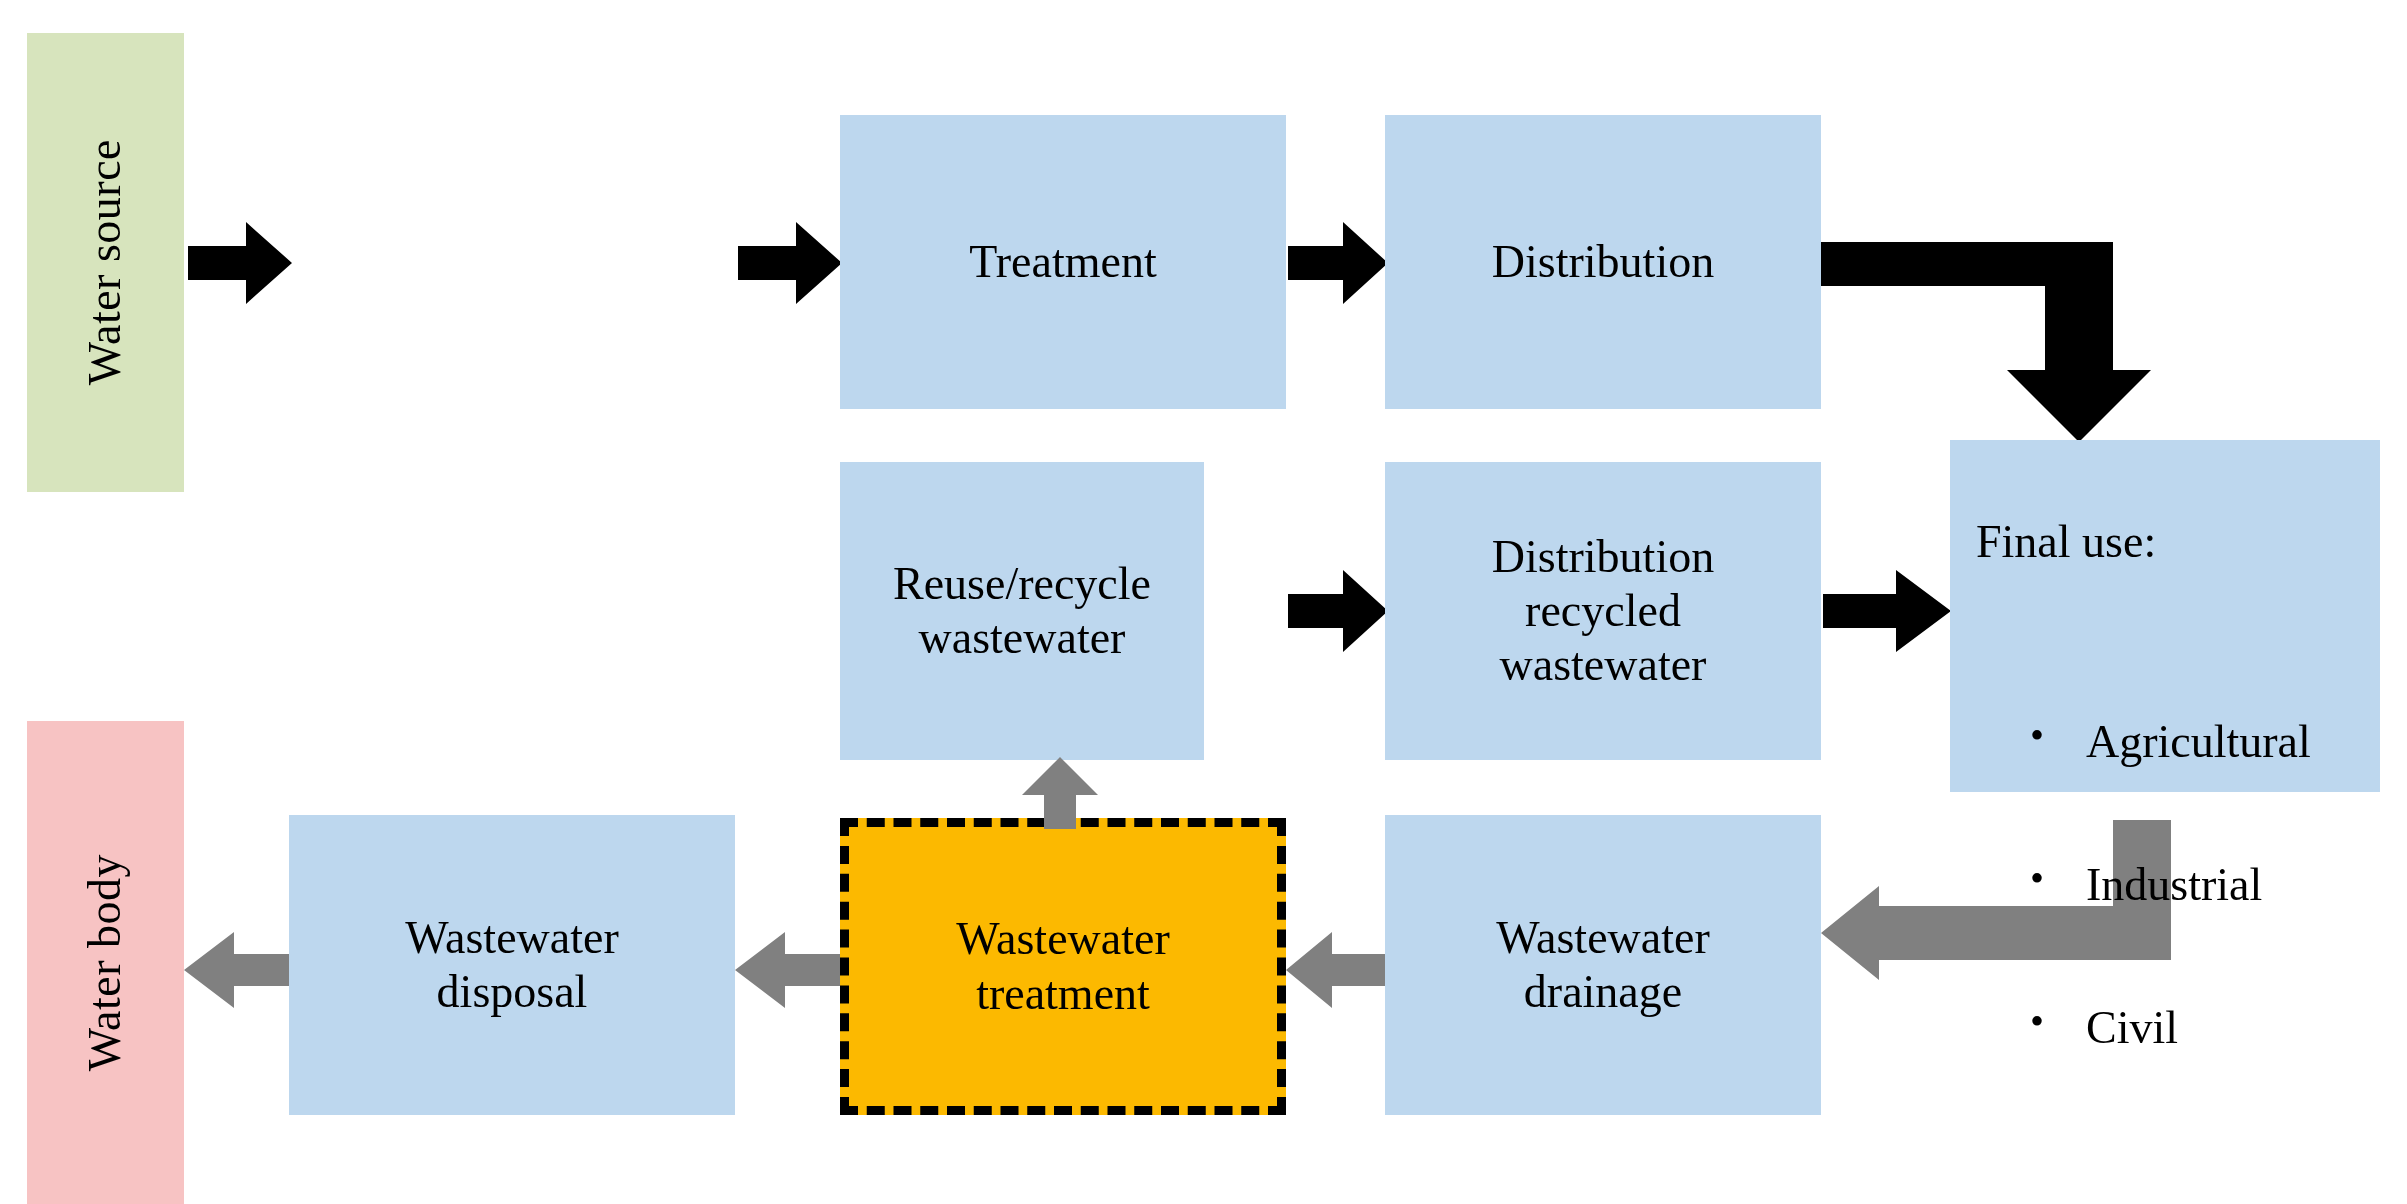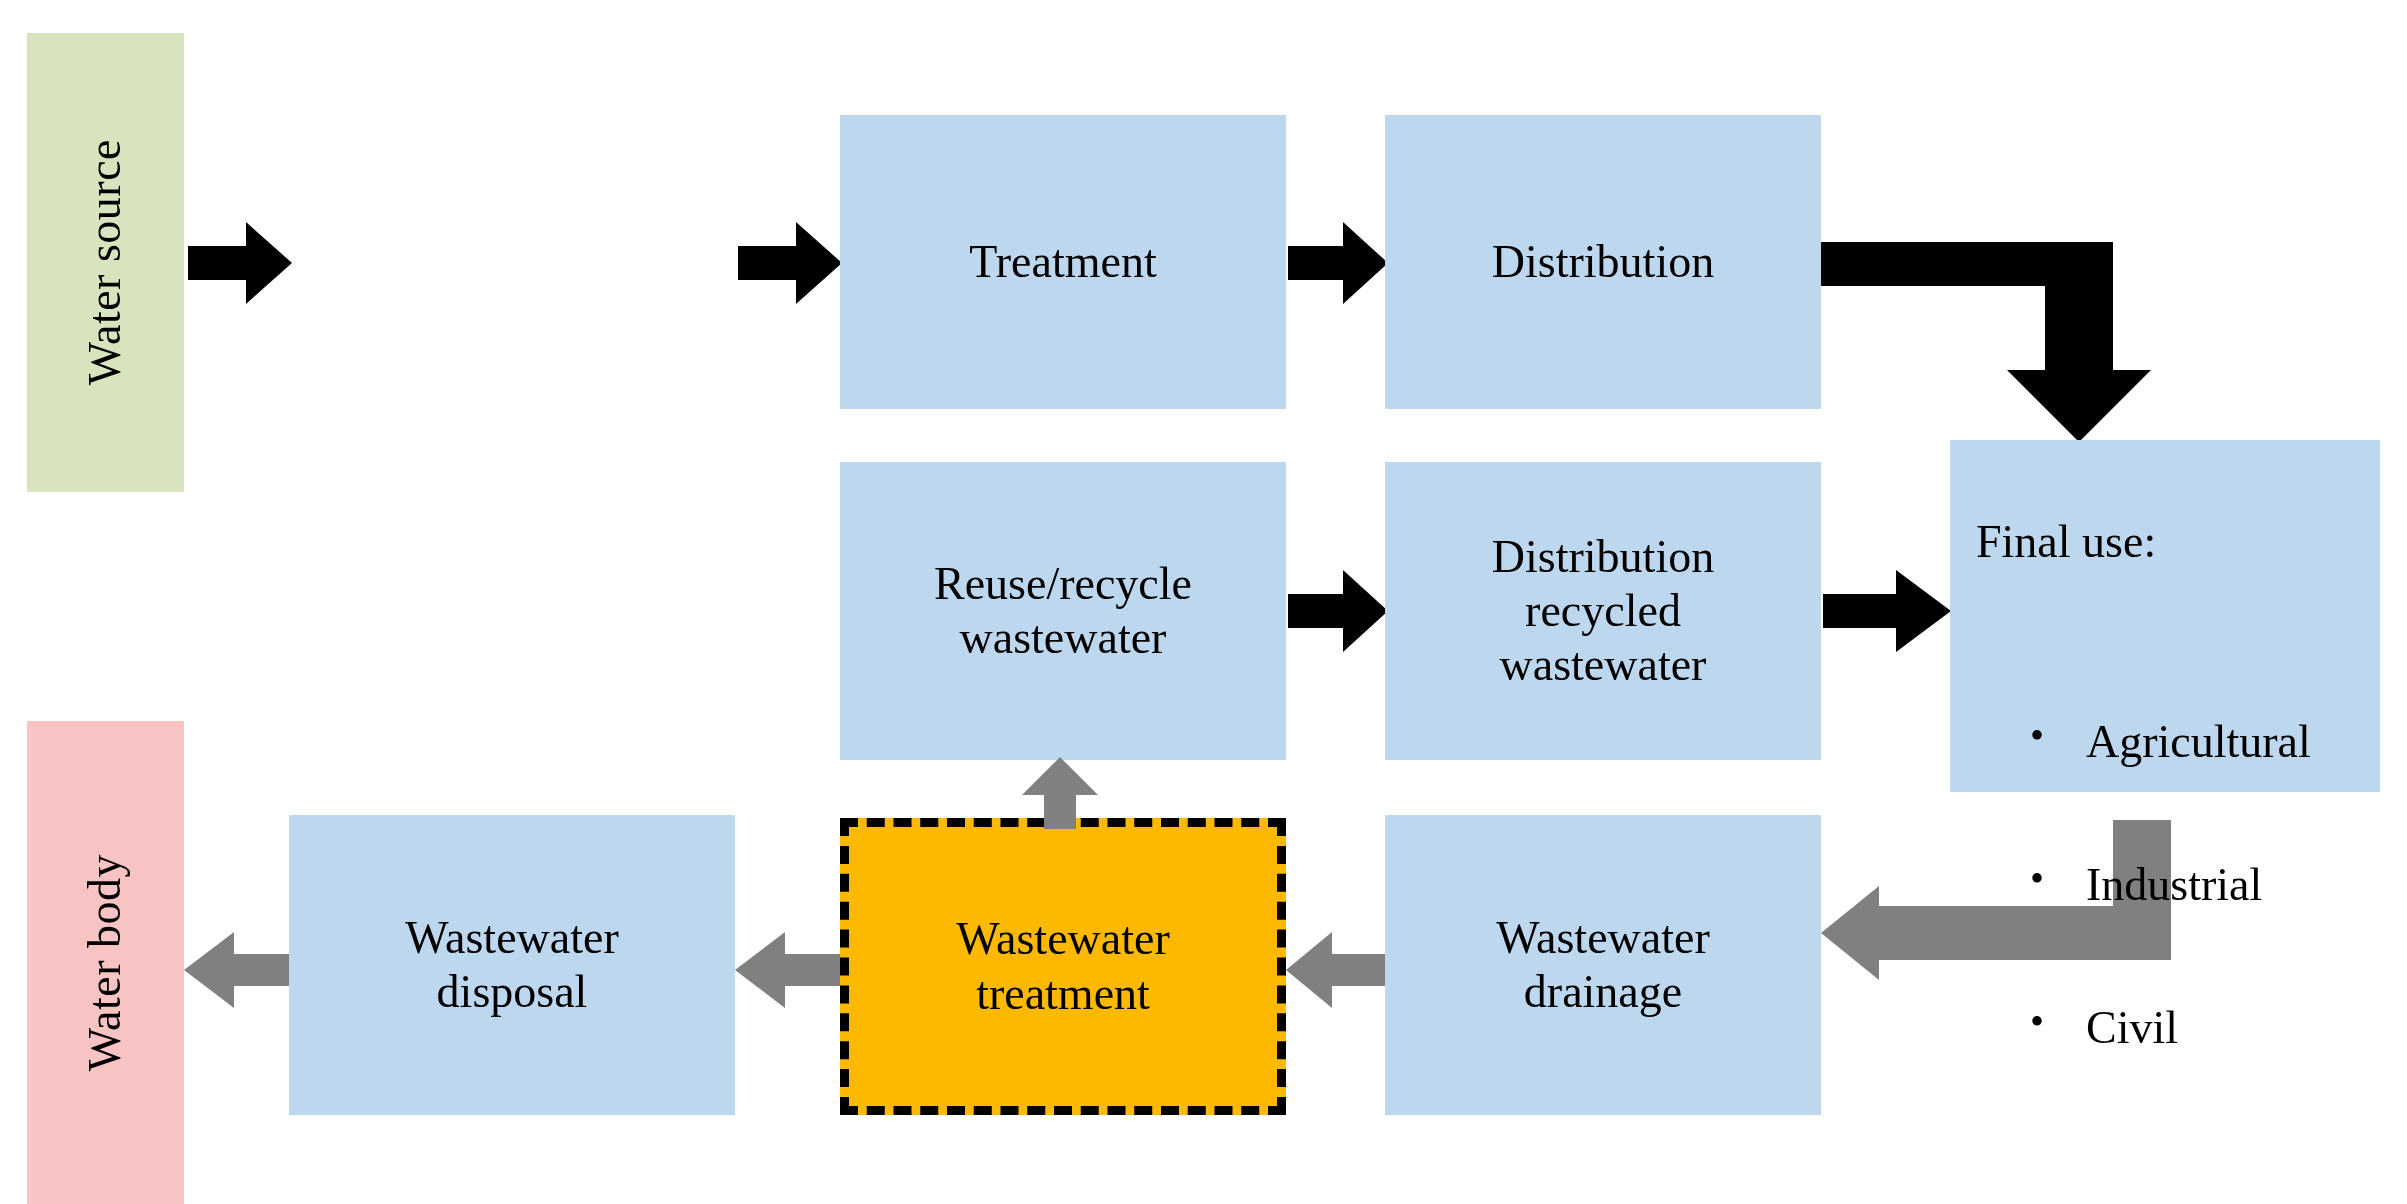--- a/index.html
+++ b/index.html
@@ -105,21 +105,21 @@
 
 
   <div class="node blue" style="left:840px; top:115px; width:446px; height:294px;">
     <span>Treatment</span>
   </div>
 
   <div class="node blue" style="left:1385px; top:115px; width:436px; height:294px;">
     <span>Distribution</span>
   </div>
 
-  <div class="node blue" style="left:840px; top:462px; width:446px; height:298px;">
+  <div class="node blue" style="left:840px; top:462px; width:364px; height:298px;">
     <span>Reuse/recycle
 wastewater</span>
   </div>
 
   <div class="node blue" style="left:1385px; top:462px; width:436px; height:298px;">
     <span>Distribution
 recycled
 wastewater</span>
   </div>
 

